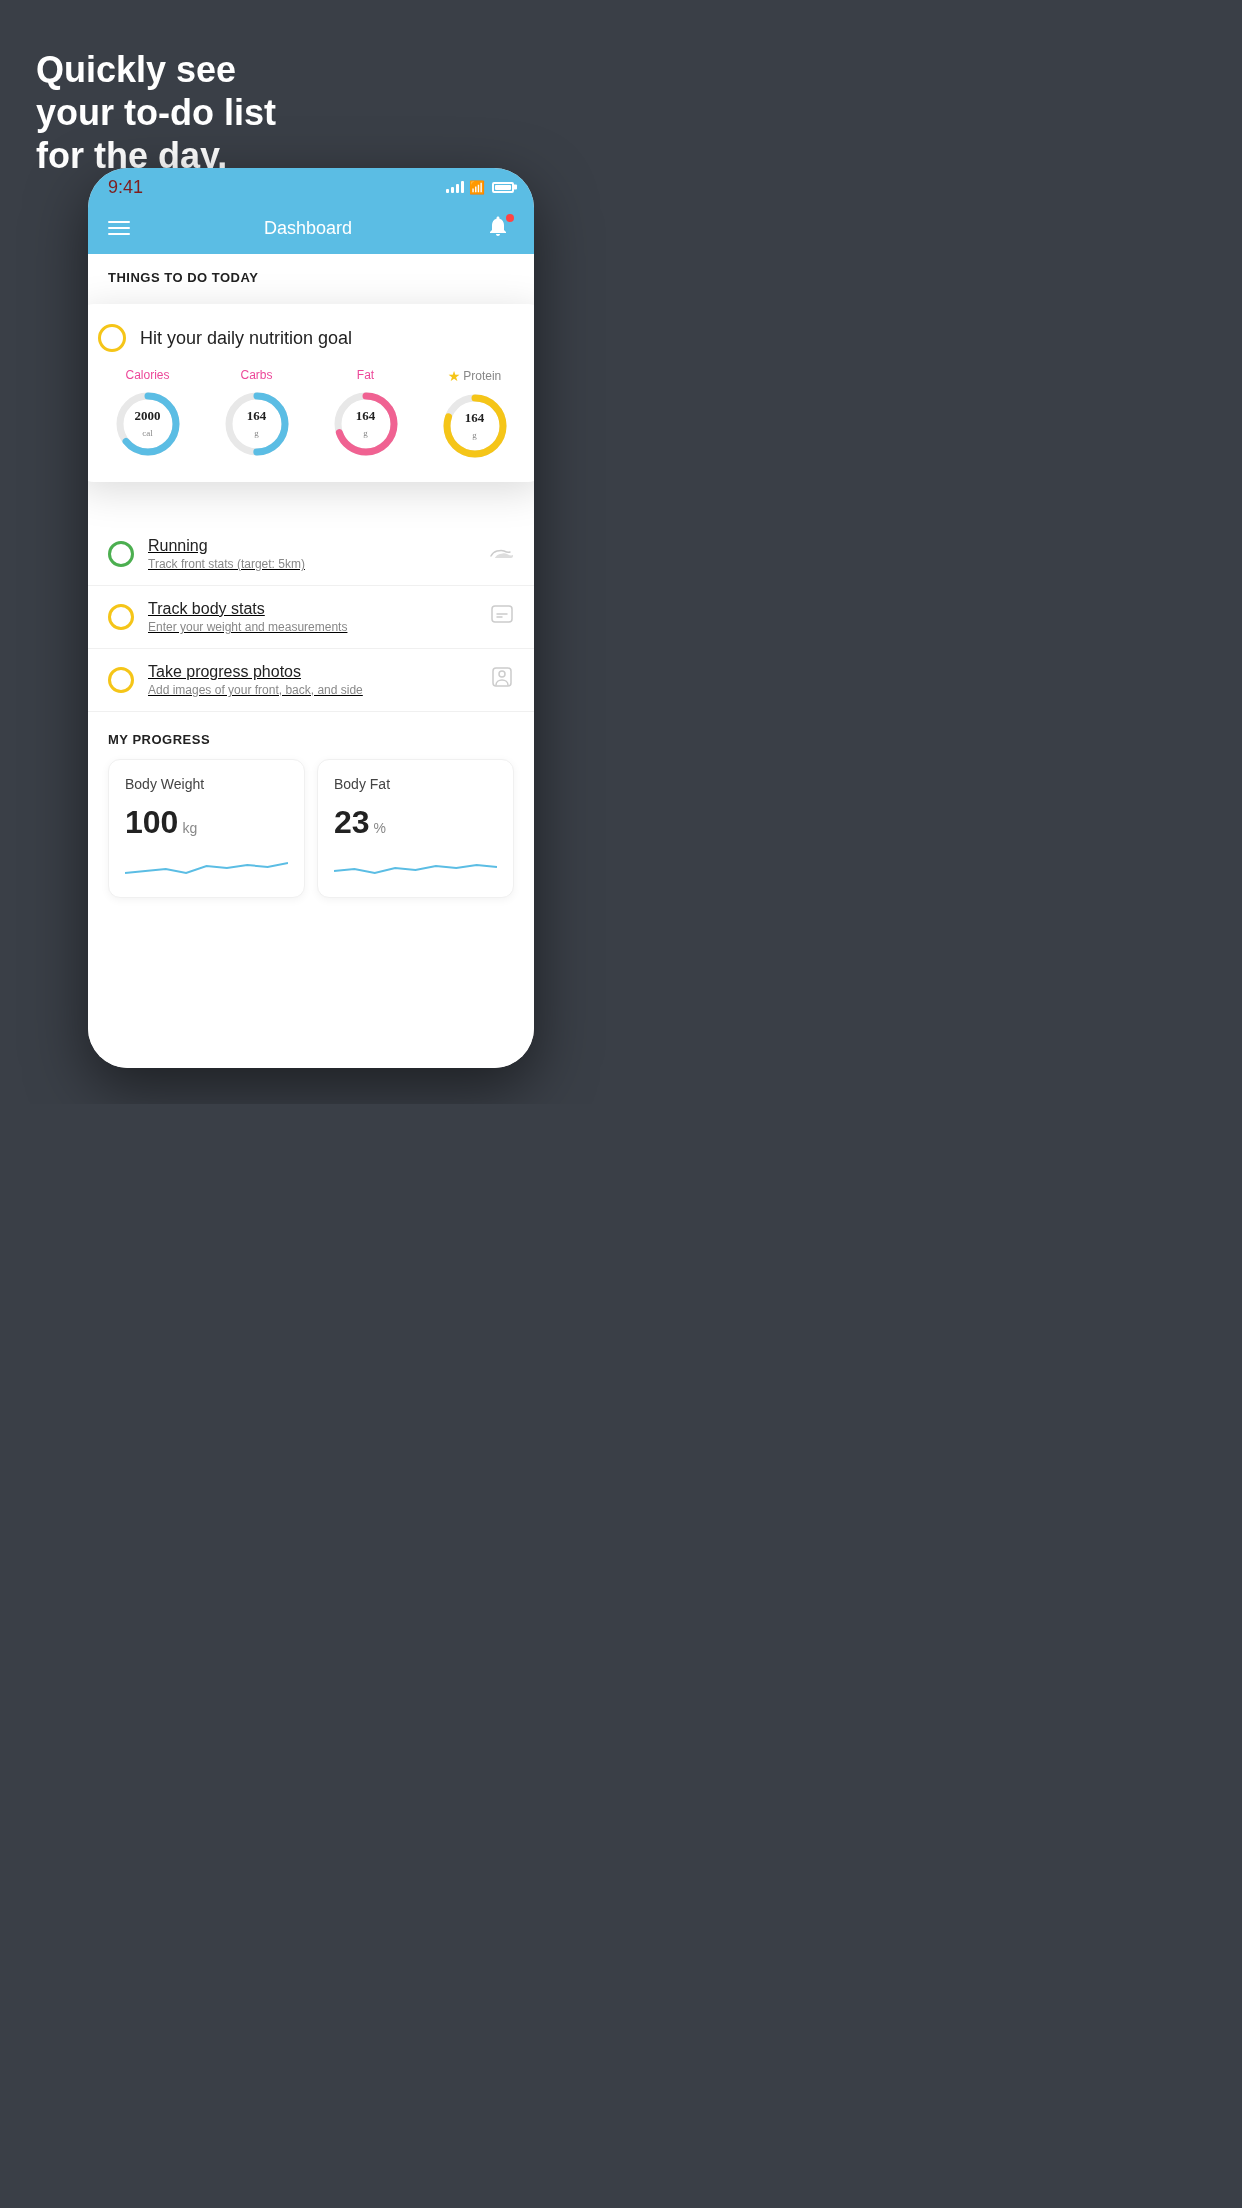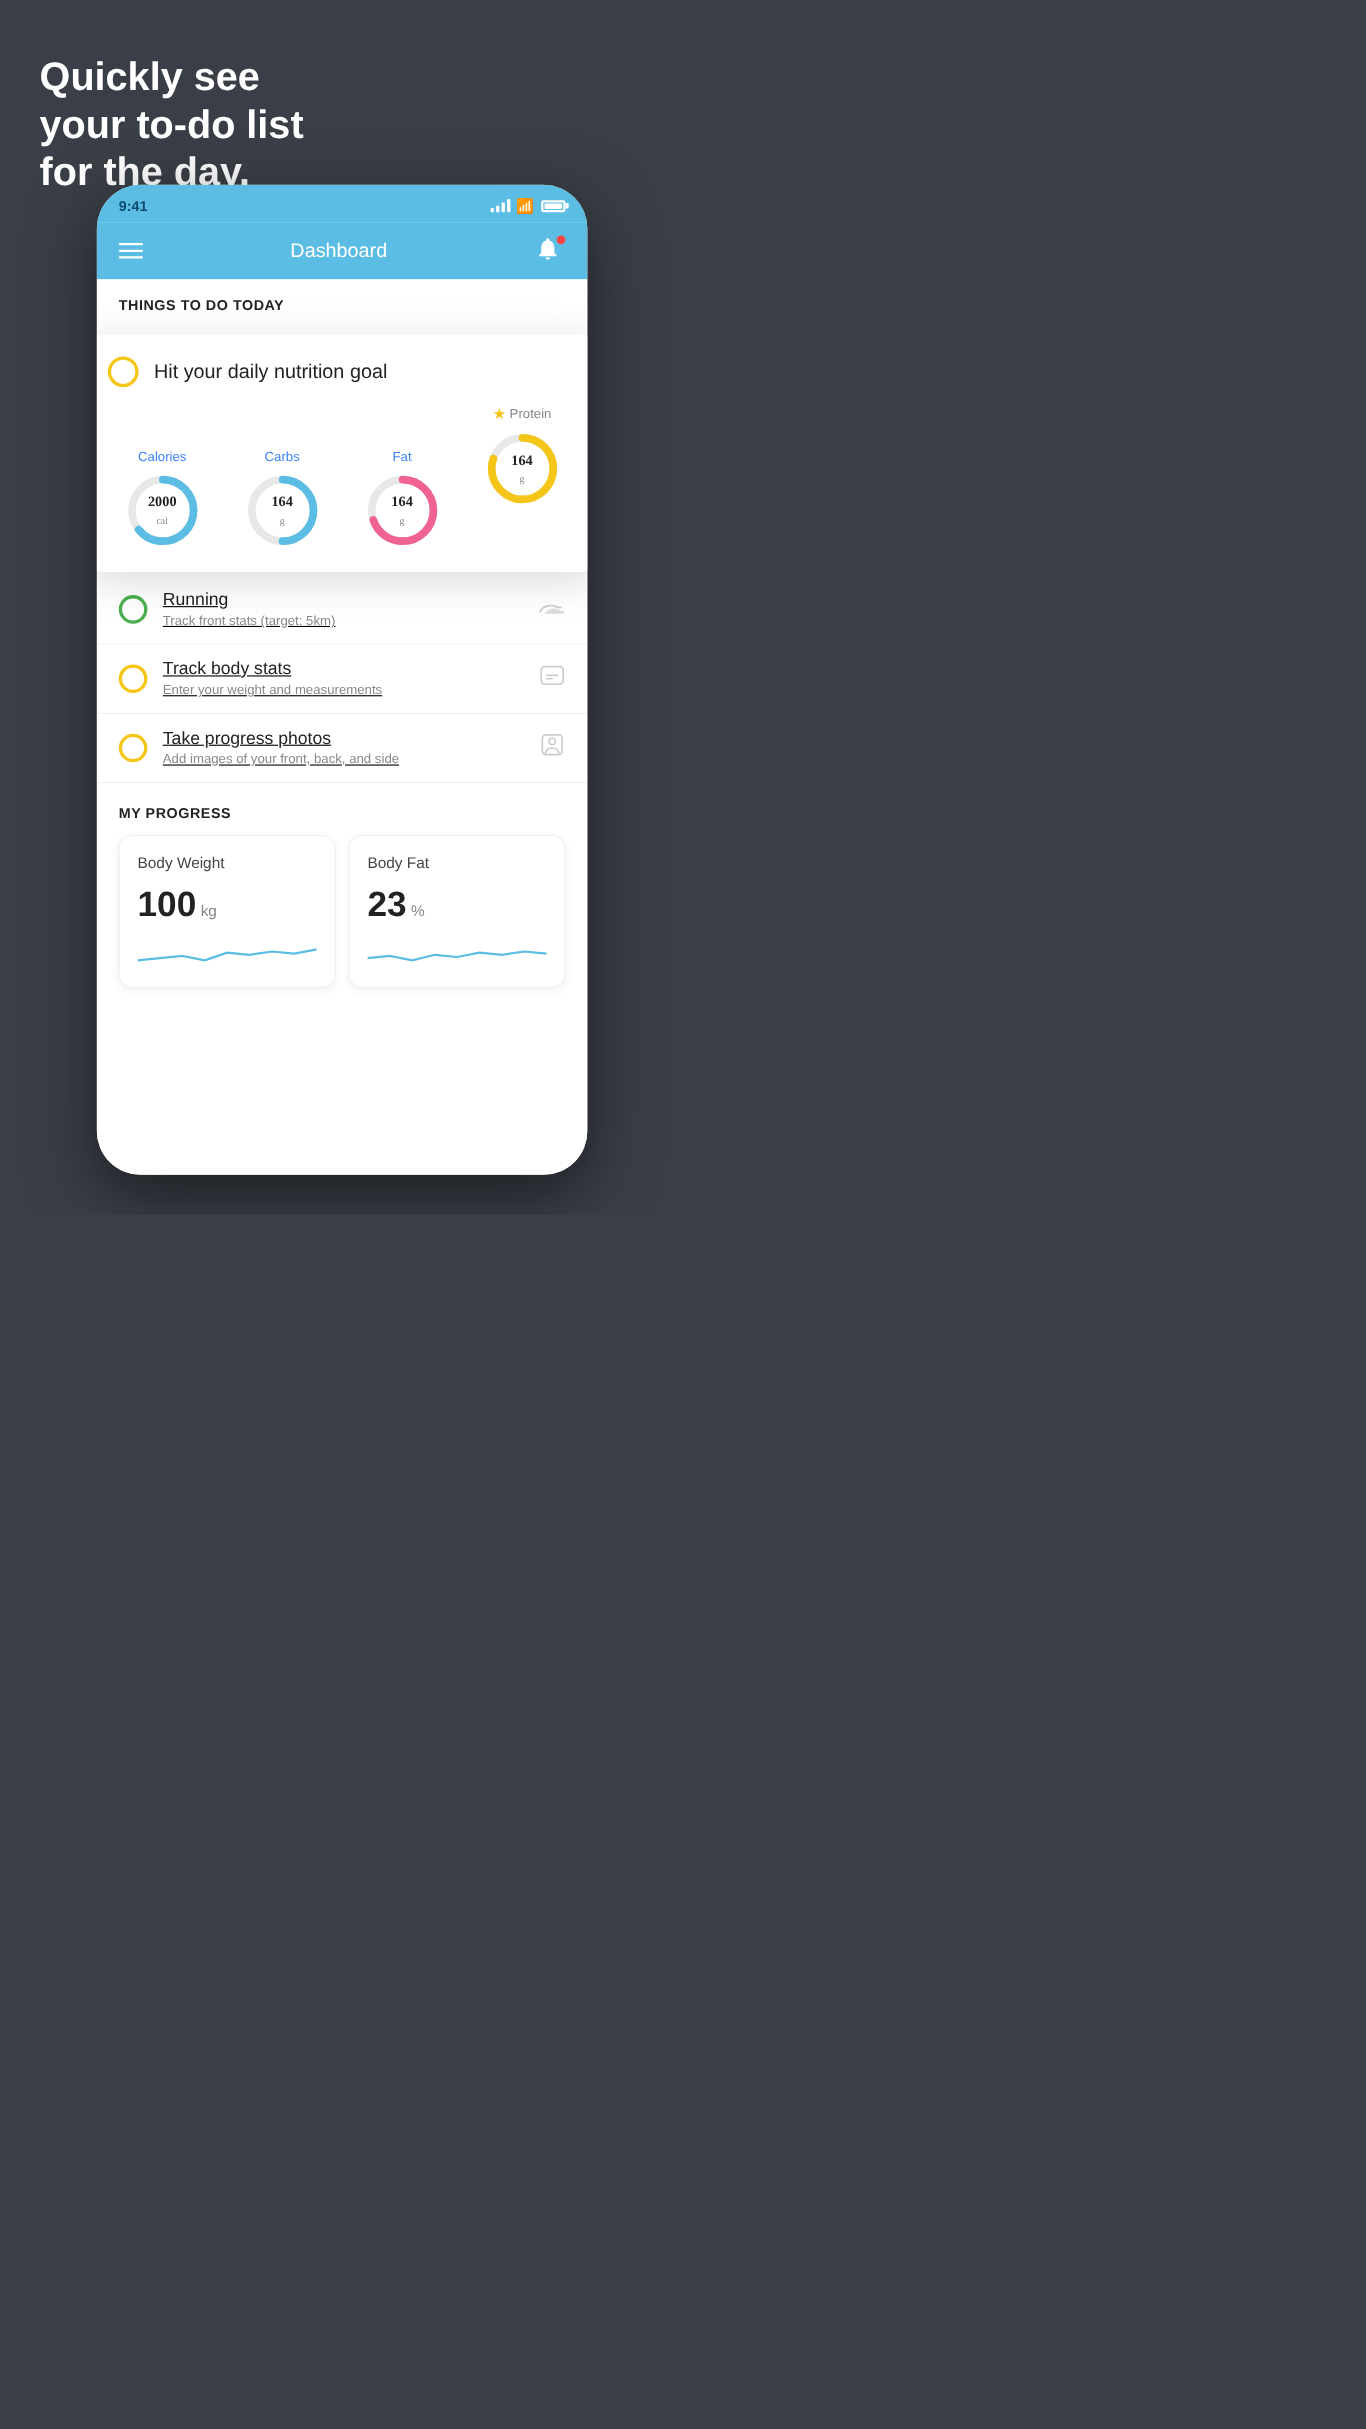--- a/index.html
+++ b/index.html
@@ -39,23 +39,23 @@
     
     .status-bar {
       background: #5bbde4;
       display: flex;
       justify-content: space-between;
       align-items: center;
       padding: 8px 20px 4px;
       height: 34px;
     }
     .status-time {
-      color: #0c4a6e;
-      font-size: 13px;
-      font-weight: 700;
+      color: #7f1d1d;
+      font-size: 18px;
+      font-weight: 400;
     }
     .status-icons {
       display: flex;
       align-items: center;
       gap: 6px;
     }
     .signal-bars {
       display: flex;
       align-items: flex-end;
       gap: 2px;
@@ -192,22 +192,21 @@
       gap: 10px;
     }
     .stat-item {
       display: flex;
       flex-direction: column;
       align-items: center;
       gap: 6px;
     }
     .stat-label {
       font-size: 12px;
-      color: #3b82f6;
-      margin-top: 40px;
+      color: #ec4899;
     }
     .star-label {
       display: flex;
       align-items: center;
       gap: 3px;
       font-size: 12px;
       color: #888;
     }
     .star-yellow { color: #f5c518; font-size: 14px; }
 

